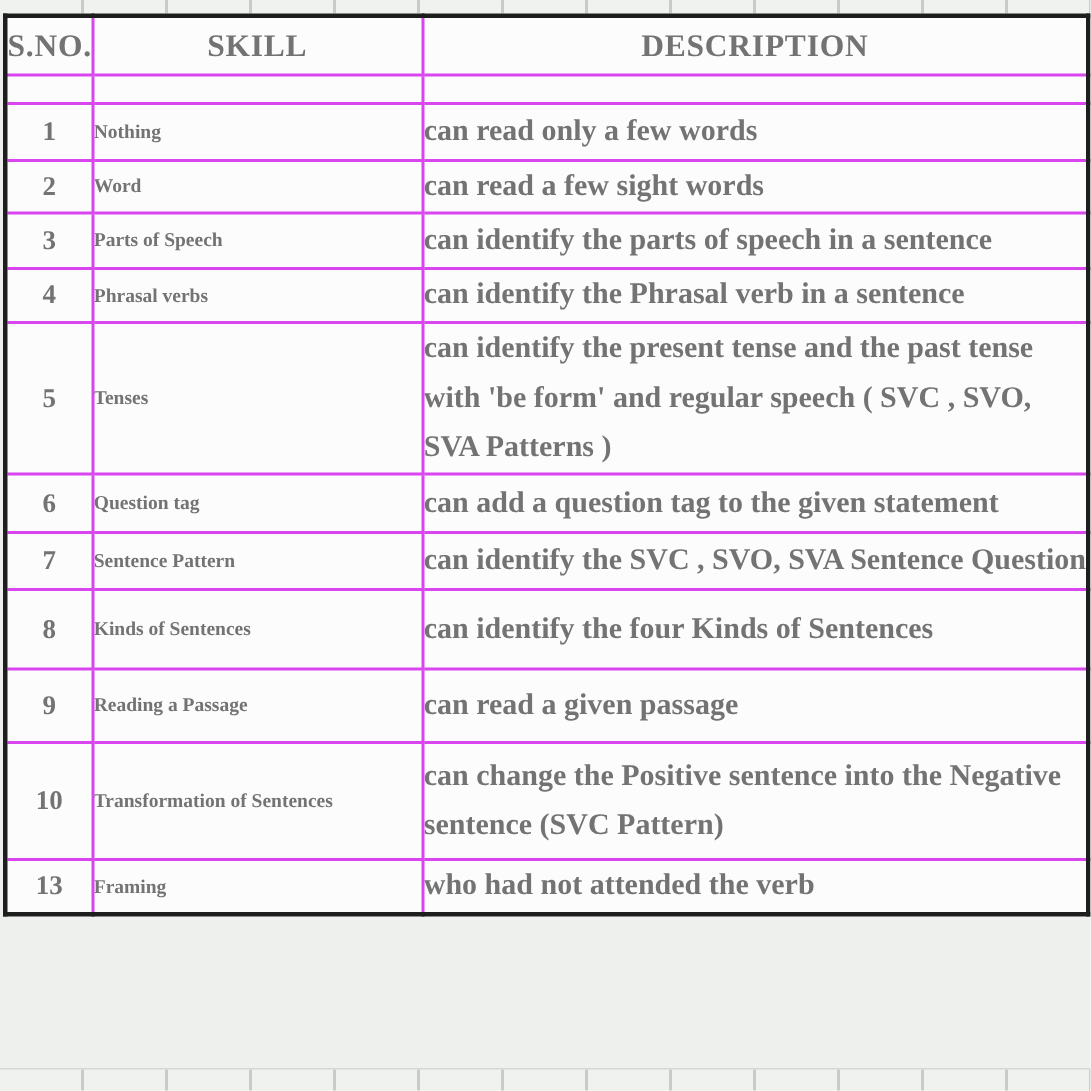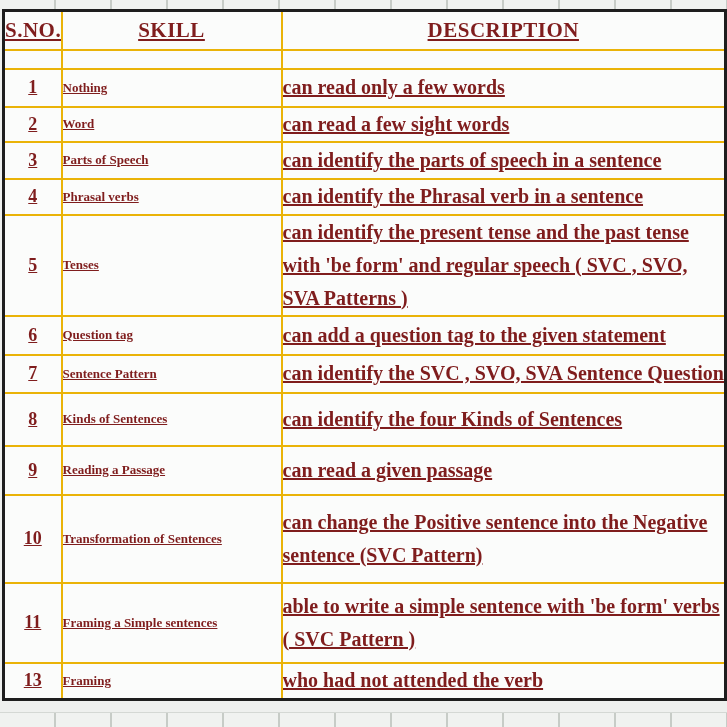--- a/index.html
+++ b/index.html
@@ -17,33 +17,32 @@
   #strip-top{top:0;height:9px;}
   #strip-bottom{top:712px;height:15px;border-top:1px solid #d4d8d4;}
 
   table#skill-table{
     position:absolute;top:9px;left:2px;width:722px;
     border-collapse:collapse;table-layout:fixed;
     background:#fbfcfb;
     border:3px solid #1e1e1e;
   }
   #skill-table th,#skill-table td{
-    border:2px solid #eab308;
-    color:#7f1d1d;font-weight:bold;
+    border:2px solid #d946ef;
+    color:#737373;font-weight:bold;
     overflow:hidden;vertical-align:middle;
     padding:0;
-    text-decoration:underline;
   }
   #skill-table thead th{font-size:21px;text-align:center;letter-spacing:.5px;}
   td.sno{text-align:center;font-size:18px;}
   td.skill{font-size:13px;padding:0 4px 0 6px;}
   td.desc{font-size:20px;padding:1px 6px 1px 8px;line-height:1.65;}
   tr.h19{height:19px}tr.h35{height:35px}tr.h36{height:36px}tr.h37{height:37px}
   tr.h38{height:38px}tr.h39{height:39px}tr.h40{height:40px}tr.h49{height:49px}
-  tr.h53{height:53px}tr.h76{height:88px}tr.h80{height:80px}tr.h85{height:85px}
+  tr.h53{height:53px}tr.h76{height:78px}tr.h80{height:80px}tr.h85{height:85px}
 </style>
 </head>
 <body>
 
 <div class="sheet-strip" id="strip-top"></div>
 
 <table id="skill-table">
   <colgroup>
     <col style="width:58px">
       <col style="width:220px">
@@ -105,25 +104,20 @@
     <tr class="h49">
       <td class="sno">9</td>
       <td class="skill">Reading a Passage</td>
       <td class="desc">can read a given passage</td>
     </tr>
     <tr class="h76">
       <td class="sno">10</td>
       <td class="skill">Transformation of Sentences</td>
       <td class="desc">can change the Positive sentence into the Negative sentence (SVC Pattern)</td>
     </tr>
-    <tr class="h80">
-      <td class="sno">11</td>
-      <td class="skill">Framing a Simple sentences</td>
-      <td class="desc">able to write a simple sentence with 'be form' verbs ( SVC Pattern )</td>
-    </tr>
     <tr class="h37">
       <td class="sno">13</td>
       <td class="skill">Framing</td>
       <td class="desc">who had not attended the verb</td>
     </tr>
   </tbody>
 </table>
 
 <div class="sheet-strip" id="strip-bottom"></div>
 

